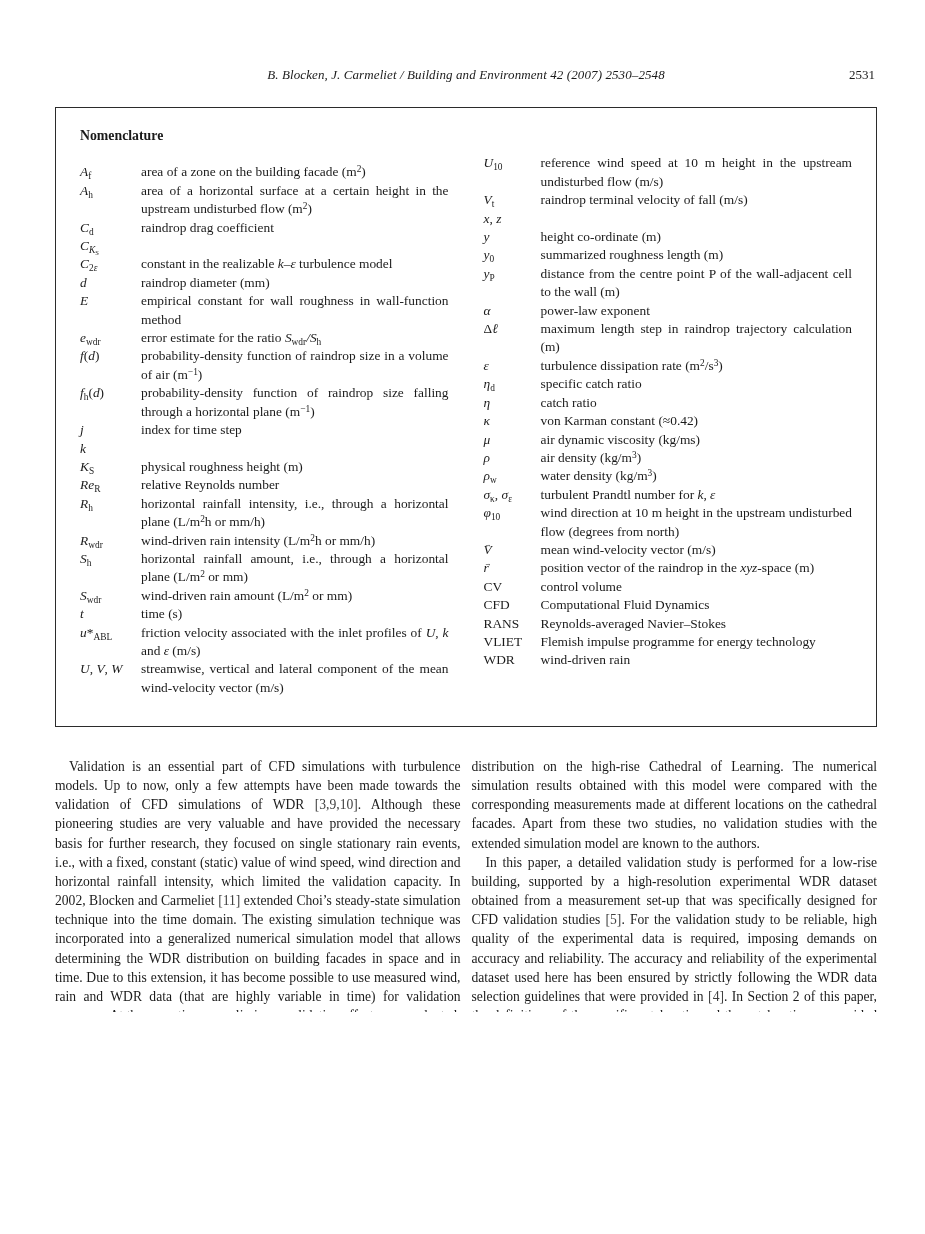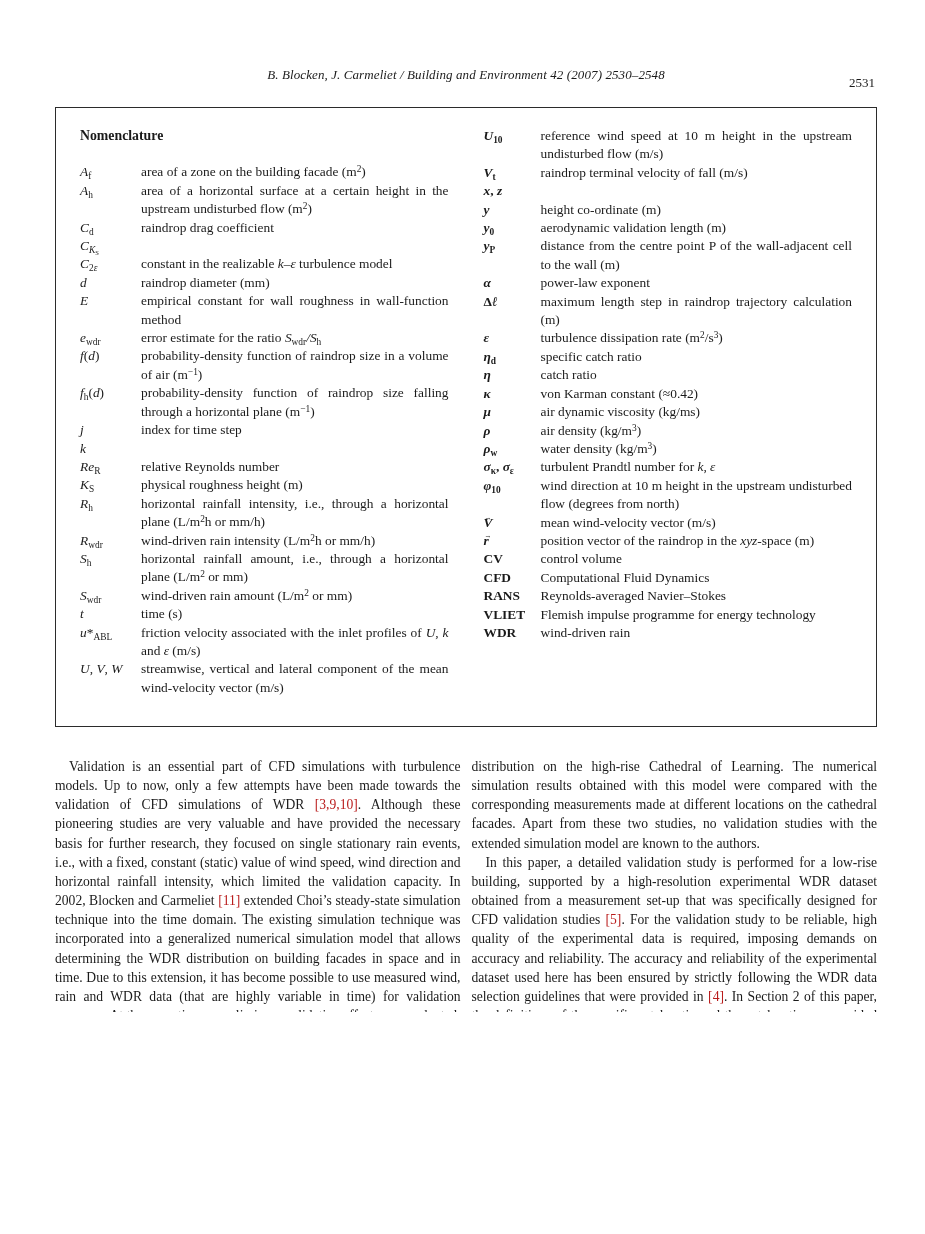--- a/index.html
+++ b/index.html
@@ -10,54 +10,54 @@
     font-family: "Liberation Serif", "DejaVu Serif", serif;
   }
   .page { position: relative; width: 925px; height: 1012px; overflow: hidden; background: #fff; }
 
   
   .runhead { position: absolute; top: 67px; left: 55px; width: 822px; height: 18px; font-size: 13px; }
   .runhead-citation {
     position: absolute; left: 0; right: 0; text-align: center;
     font-style: italic; letter-spacing: 0.1px;
   }
-  .runhead-page { position: absolute; right: 2px; top: 8px; font-style: normal; }
+  .runhead-page { position: absolute; right: 2px; top: 0; font-style: normal; }
 
   
   .nomen-box {
     position: absolute; top: 107px; left: 55px; width: 822px;
     box-sizing: border-box;
     border: 1.5px solid #2b2b2b;
     padding: 19px 24px 24px 24px;
     min-height: 620px;
   }
-  .nomen-cols { display: flex; gap: 35px; font-size: 13.4px; line-height: 18.4px; }
+  .nomen-cols { display: flex; gap: 35px; font-size: 13.4px; line-height: 18.4px; align-items: center; }
   .nomen-col { flex: 1; min-width: 0; }
   .nomen-title { font-weight: bold; font-size: 13.8px; margin: 0 0 18px 0; }
   .nomen-row { display: flex; }
   .nomen-term { flex: none; width: 57px; padding-right: 4px; }
-  .nomen-col-right .nomen-term { width: 53px; font-weight: bold; }
+  .nomen-col-right .nomen-term { width: 53px; }
   .nomen-def { flex: 1; text-align: justify; }
 
   
   .body-cols {
     position: absolute; top: 757px; left: 55px; width: 822px;
     display: flex; gap: 11px;
     font-size: 13.6px; line-height: 19.15px; text-align: justify;
   }
   .body-col { flex: 1; min-width: 0; }
   .body-col p { margin: 0; }
   .body-col p.indent { text-indent: 14px; }
 
   sub, sup { font-size: 0.70em; line-height: 0; }
   sub { vertical-align: -0.27em; }
   sup { vertical-align: 0.48em; }
   i { font-style: italic; }
 
-  .ref { color: #b91c1c; }
+  .ref { color: #404040; }
 
   .vec { position: relative; display: inline-block; font-style: italic; }
   .vec::after {
     content: "\2192";
     position: absolute; left: 0.05em; top: -0.62em;
     font-size: 0.58em; font-style: normal; transform: scaleX(0.9);
   }
 </style>
 </head>
 <body>
@@ -126,27 +126,27 @@
   <div class="nomen-row">
     <span class="nomen-term"><i>j</i></span>
     <span class="nomen-def">index for time step</span>
   </div>
 
   <div class="nomen-row">
     <span class="nomen-term"><i>k</i></span>
   </div>
 
   <div class="nomen-row">
+    <span class="nomen-term"><i>K</i><sub>S</sub></span>
+    <span class="nomen-def">physical roughness height (m)</span>
+  </div>
+
+  <div class="nomen-row">
     <span class="nomen-term"><i>Re</i><sub>R</sub></span>
     <span class="nomen-def">relative Reynolds number</span>
-  </div>
-
-  <div class="nomen-row">
-    <span class="nomen-term"><i>K</i><sub>S</sub></span>
-    <span class="nomen-def">physical roughness height (m)</span>
   </div>
 
   <div class="nomen-row">
     <span class="nomen-term"><i>R</i><sub>h</sub></span>
     <span class="nomen-def">horizontal rainfall intensity, i.e., through a horizontal plane (L/m<sup>2</sup>h or mm/h)</span>
   </div>
 
   <div class="nomen-row">
     <span class="nomen-term"><i>R</i><sub>wdr</sub></span>
     <span class="nomen-def">wind-driven rain intensity (L/m<sup>2</sup>h or mm/h)</span>
@@ -194,21 +194,21 @@
     <span class="nomen-term"><i>x</i>, <i>z</i></span>
   </div>
 
   <div class="nomen-row">
     <span class="nomen-term"><i>y</i></span>
     <span class="nomen-def">height co-ordinate (m)</span>
   </div>
 
   <div class="nomen-row">
     <span class="nomen-term"><i>y</i><sub>0</sub></span>
-    <span class="nomen-def">aerodynamic validation length (m)</span>
+    <span class="nomen-def">summarized roughness length (m)</span>
   </div>
 
   <div class="nomen-row">
     <span class="nomen-term"><i>y</i><sub>P</sub></span>
     <span class="nomen-def">distance from the centre point P of the wall-adjacent cell to the wall (m)</span>
   </div>
 
   <div class="nomen-row">
     <span class="nomen-term"><i>α</i></span>
     <span class="nomen-def">power-law exponent</span>

